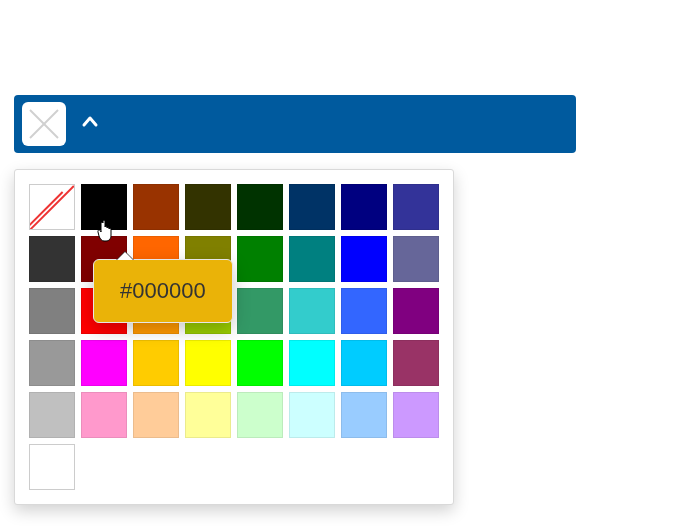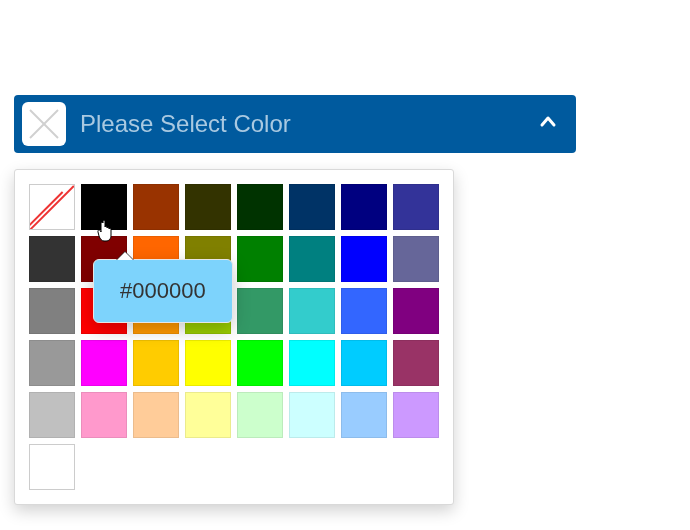--- a/index.html
+++ b/index.html
@@ -89,21 +89,21 @@
     background:#ee3333;
     top:50%;
     left:-20%;
     transform: rotate(-45deg);
   }
   .extra-row {
     margin-top: 6px;
   }
   .tooltip {
     position: absolute;
-    background: #7dd3fc;
+    background: #eab308;
     border: 1px solid #e6e6e6;
     border-radius: 6px;
     padding: 18px 26px;
     font-size: 22px;
     color: #333333;
     box-shadow: 0 6px 18px rgba(0,0,0,0.22);
     z-index: 50;
   }
   .tooltip::before {
     content: "";
@@ -135,21 +135,20 @@
 </head>
 <body>
 
 <div class="dropdown-header">
   <div class="preview-swatch">
     <svg width="36" height="36" viewBox="0 0 36 36">
       <line x1="4" y1="4" x2="32" y2="32" stroke="#d0d0d0" stroke-width="2"></line>
       <line x1="32" y1="4" x2="4" y2="32" stroke="#d0d0d0" stroke-width="2"></line>
     </svg>
   </div>
-  <div class="dropdown-label">Please Select Color</div>
   <div class="chevron">
     <svg width="20" height="20" viewBox="0 0 20 20">
       <path d="M4 13 L10 6 L16 13" stroke="#ffffff" stroke-width="3" fill="none" stroke-linecap="round" stroke-linejoin="round"></path>
     </svg>
   </div>
 </div>
 
 <div class="palette-panel">
   <div class="palette-grid" id="palette-grid">
       <div class="swatch none-swatch">

